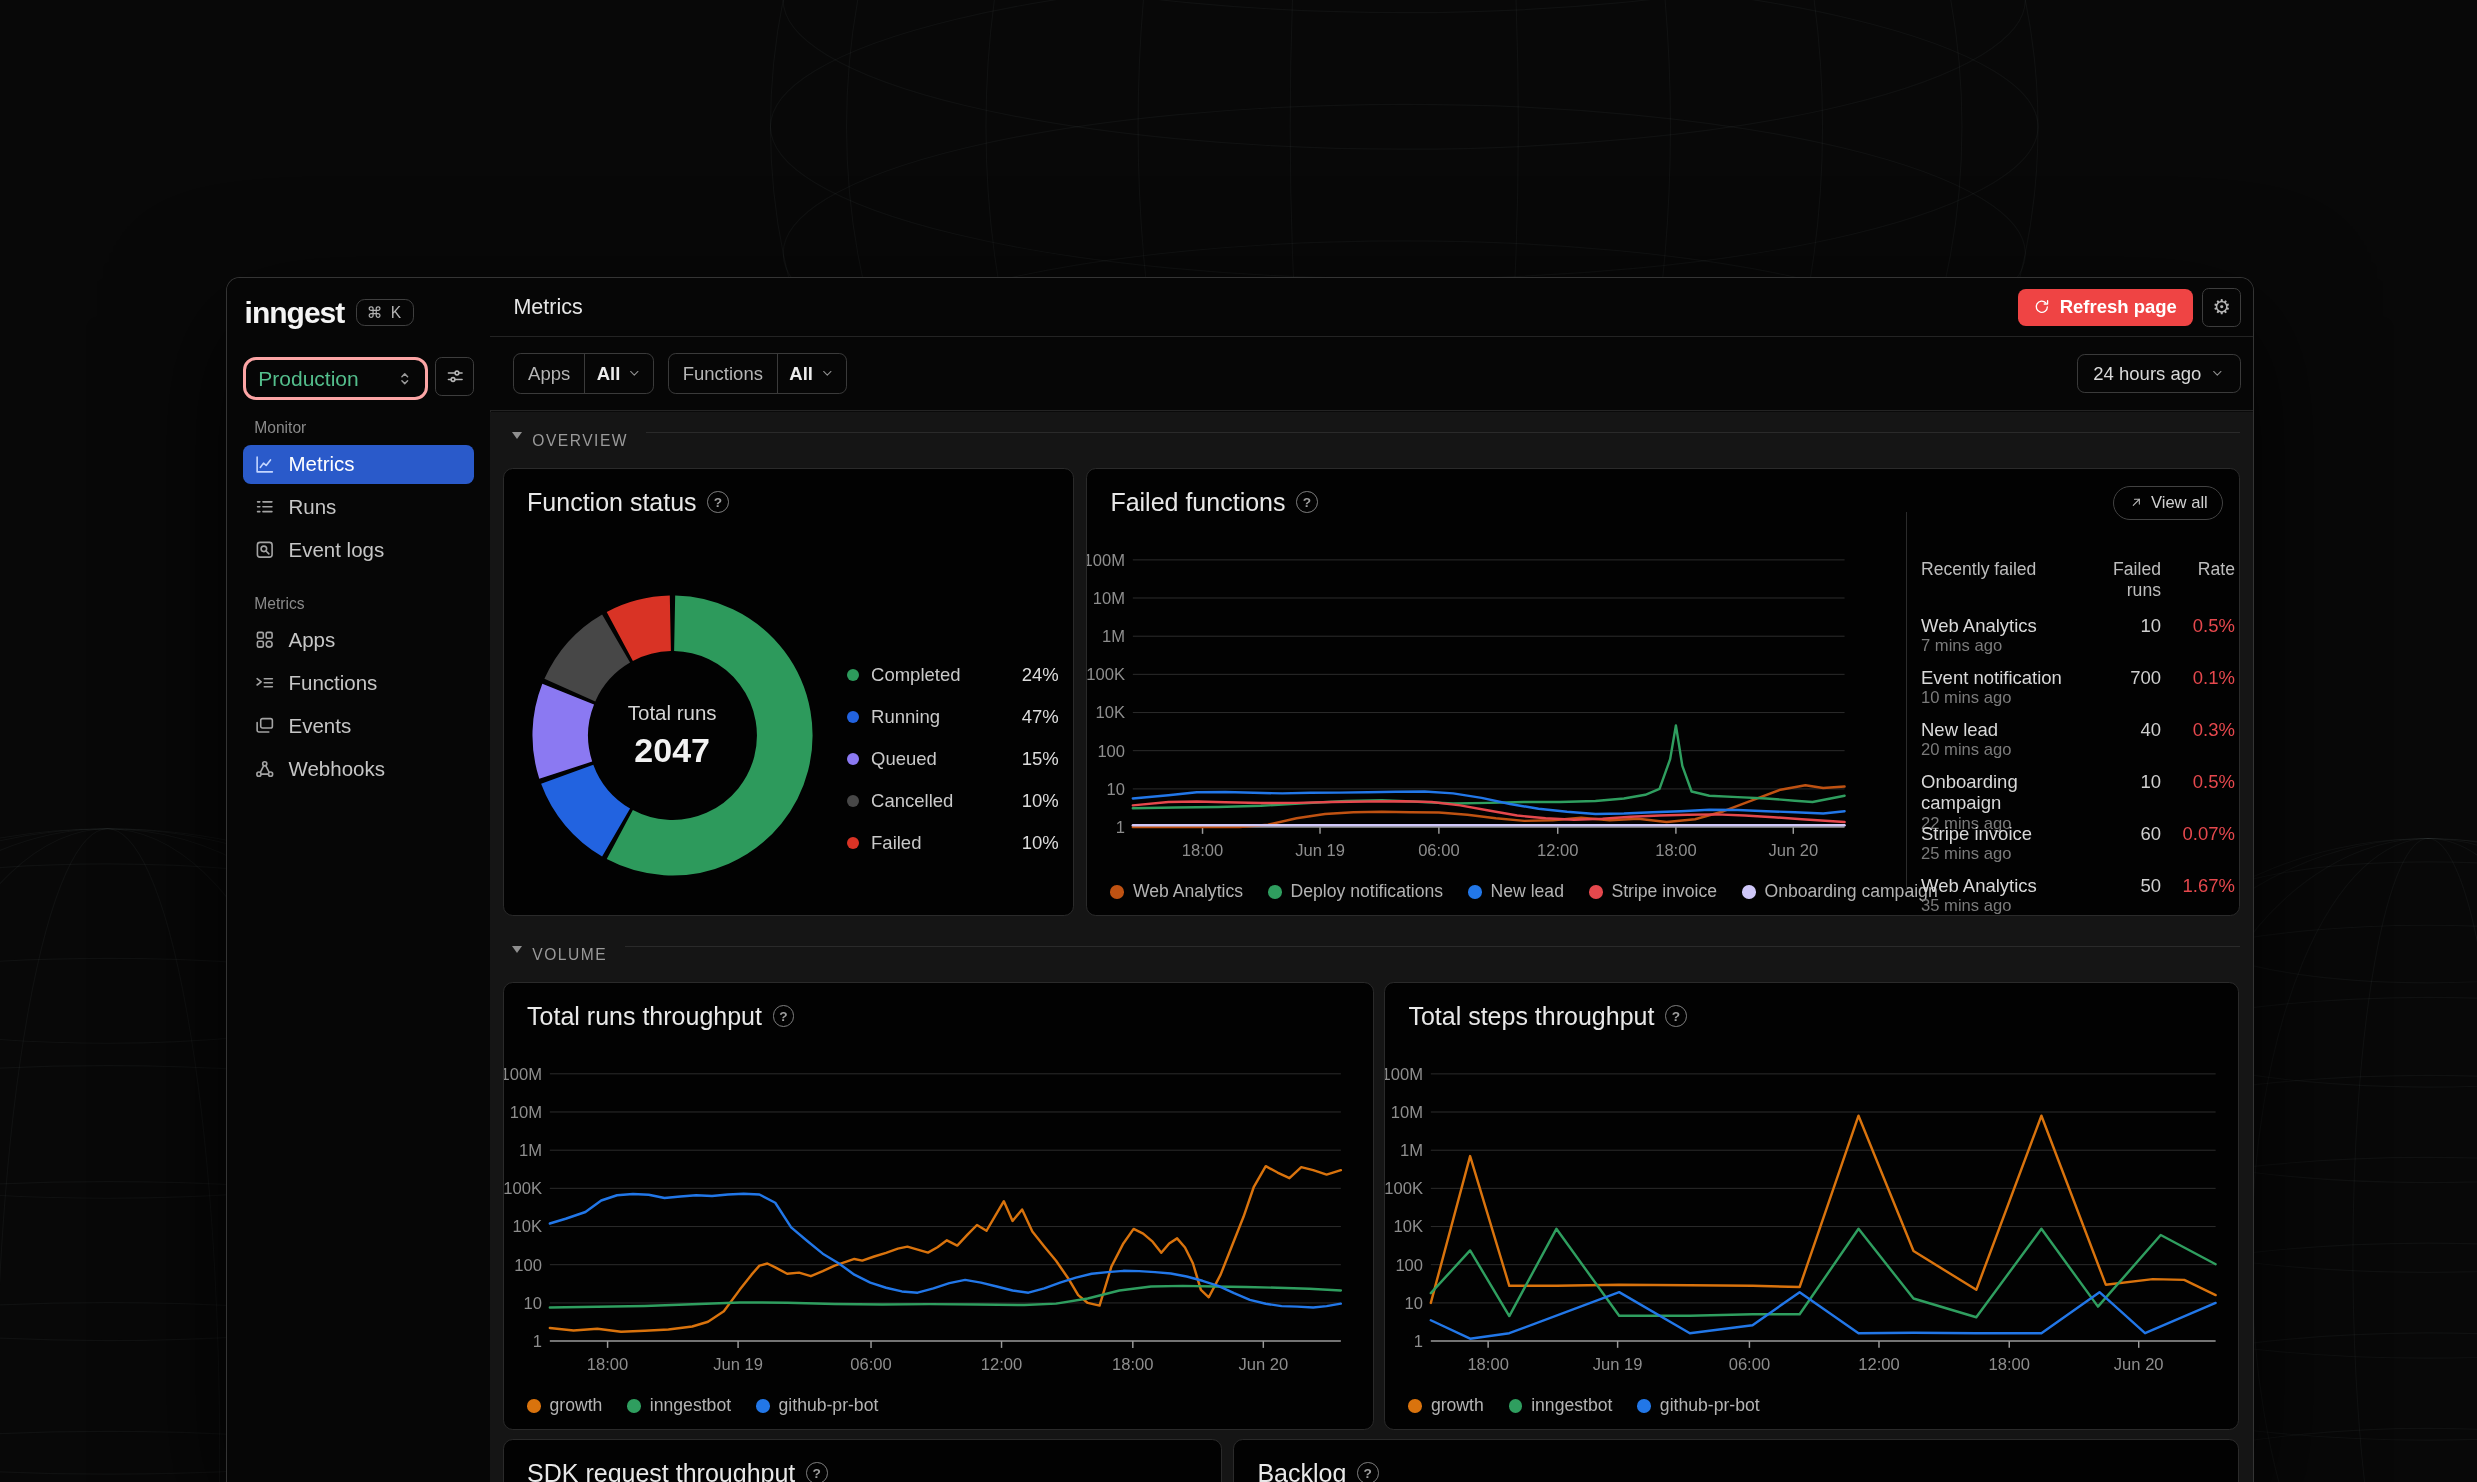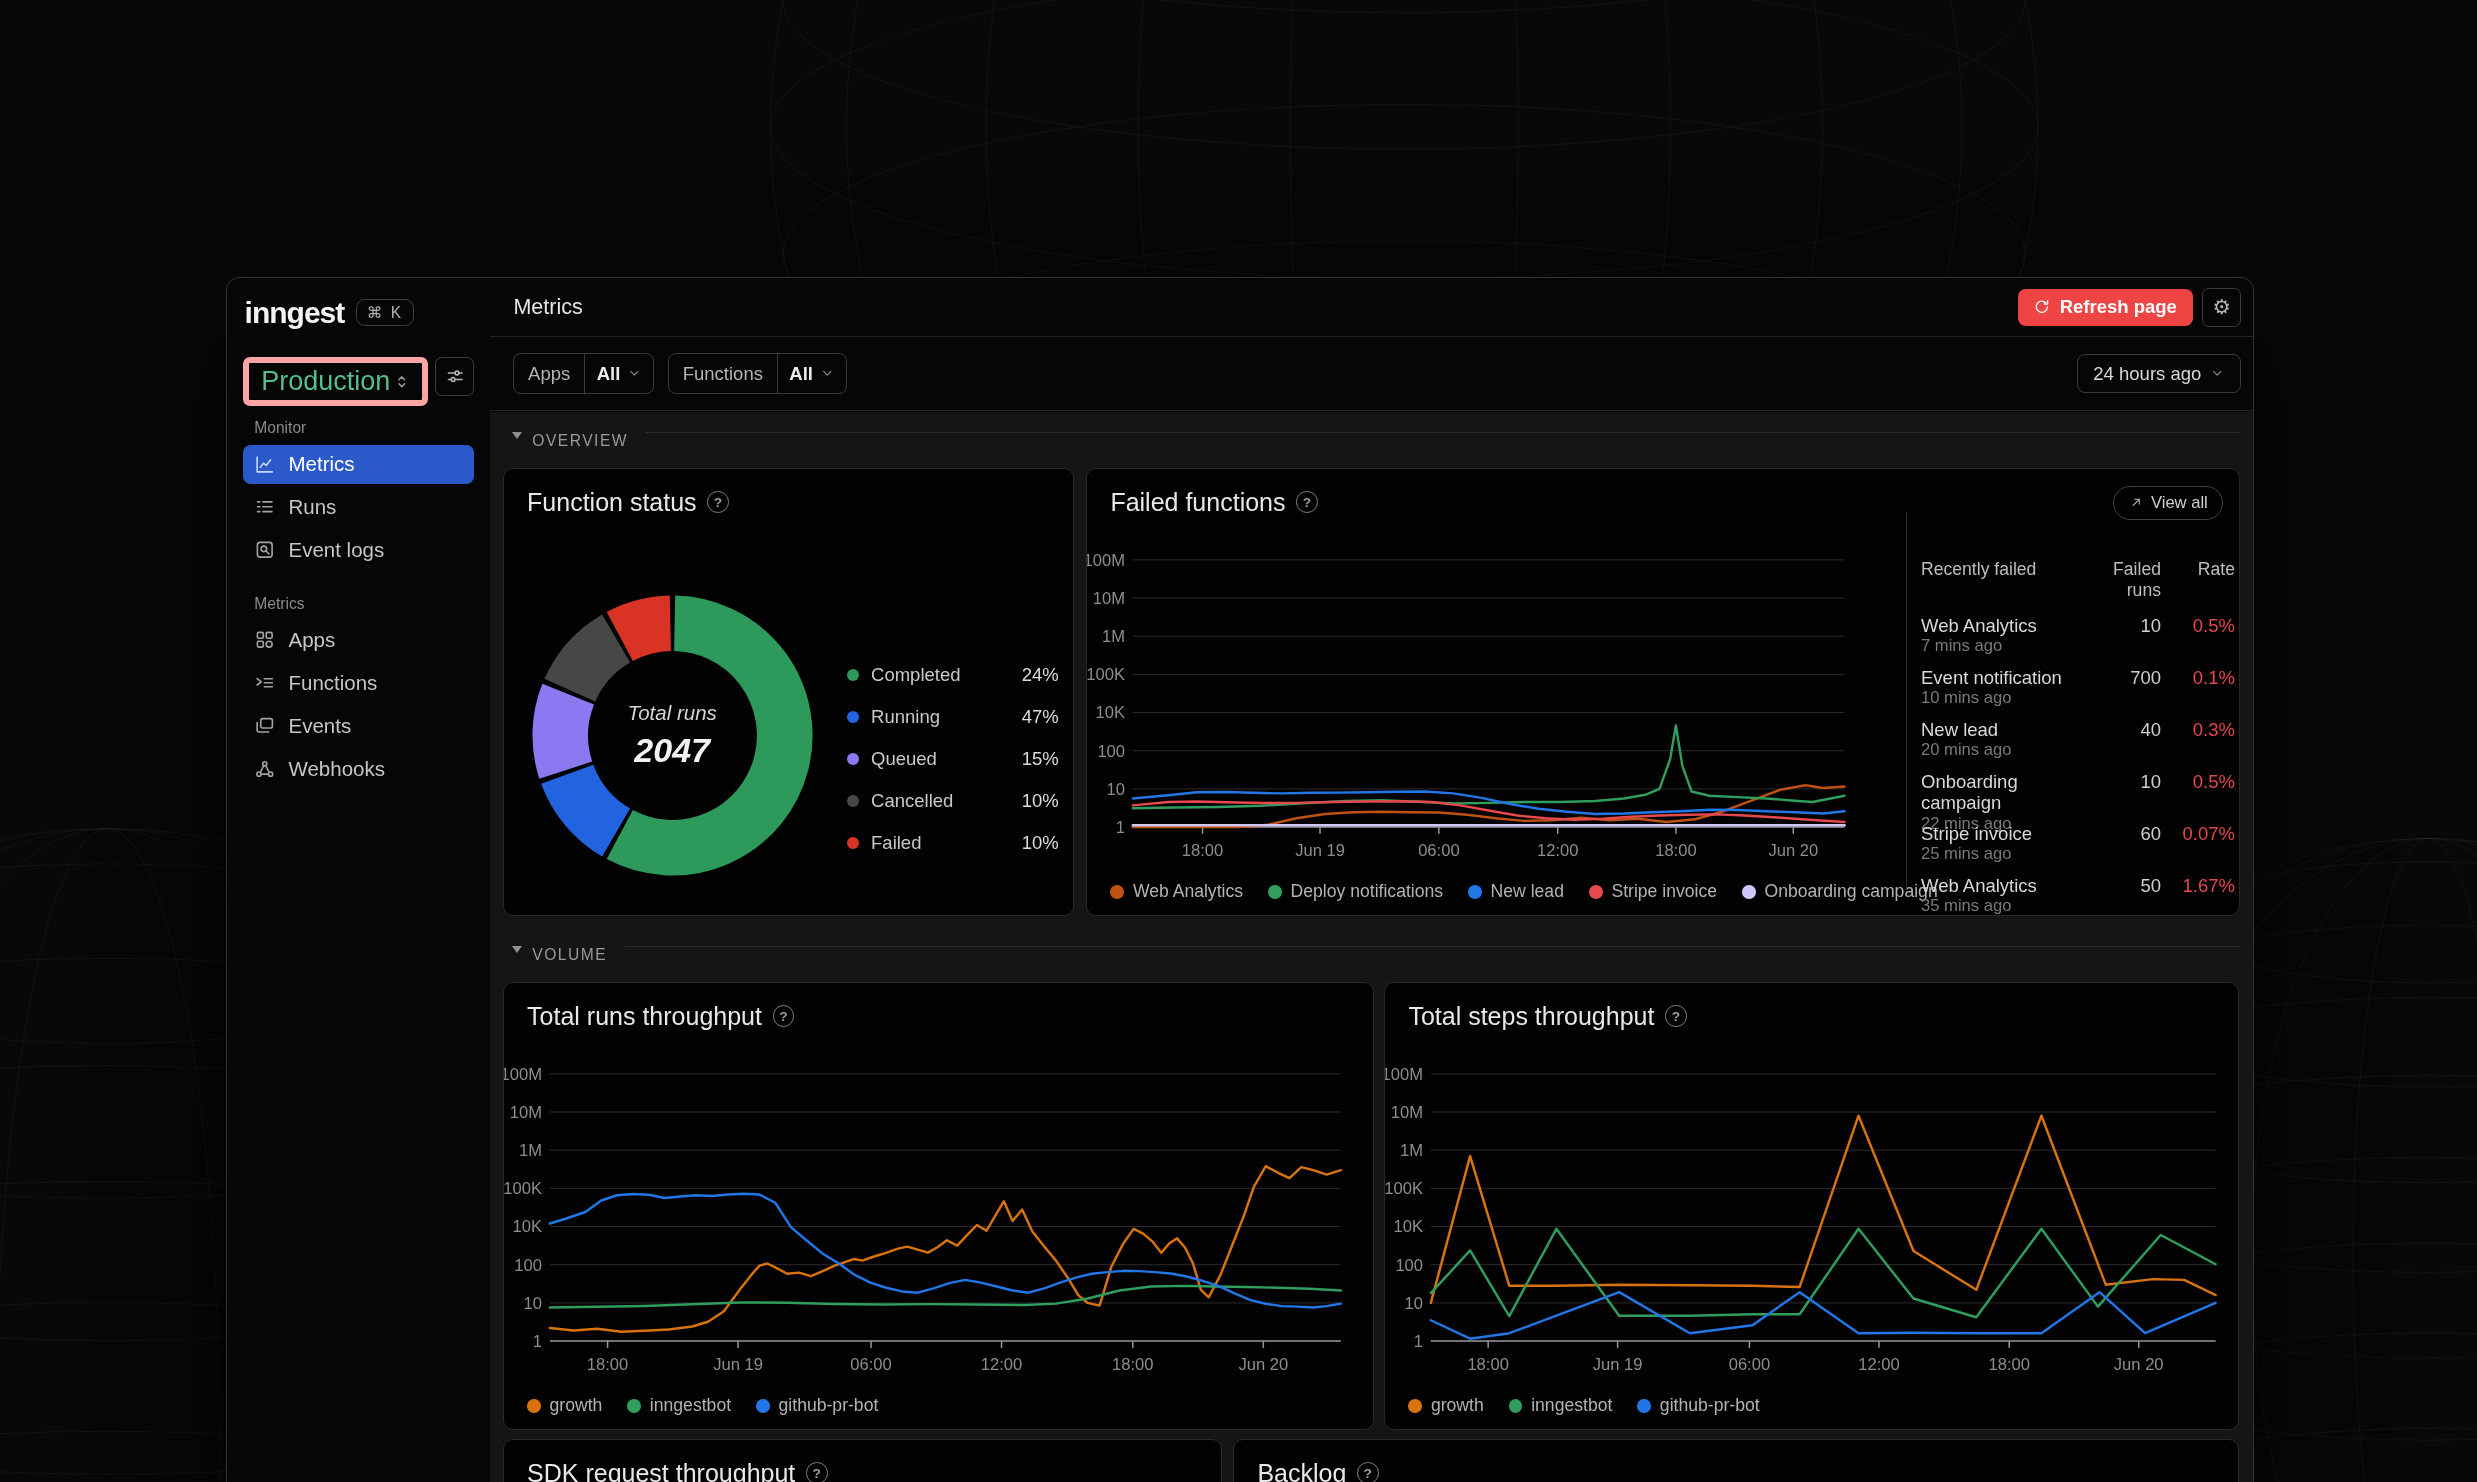--- a/index.html
+++ b/index.html
@@ -10,22 +10,22 @@
   .window{position:absolute;left:226px;top:277px;width:2026px;height:1206px;background:#0a0a0a;
     border:1px solid #343434;border-bottom:none;border-radius:13.7px 13.7px 0 0;overflow:hidden;z-index:2;
     box-shadow:0 39px 117px rgba(0,0,0,.85);}
 
   
   .sidebar{position:absolute;left:0;top:0;bottom:0;width:263px;background:#060606;border-right:1px solid #232323;}
   .logo-row{position:absolute;left:17.6px;top:19.5px;display:flex;align-items:center;gap:11.7px;}
   .logo{font-size:30px;font-weight:800;letter-spacing:-1px;color:#f4f4f4;line-height:1;}
   .kbd{border:1px solid #3f3f3f;border-radius:8.8px;padding:3.9px 9.8px;font-size:15.6px;color:#b2b2b2;letter-spacing:2px;}
   .env-row{position:absolute;left:15.6px;top:79px;right:15.6px;display:flex;gap:7.8px;}
-  .env-select{flex:1;height:37px;border:6px solid #fca5a5;border-radius:7px;display:flex;align-items:center;
-    justify-content:space-between;padding:0 9.8px 0 12.7px;color:#54be8c;font-size:27px;cursor:pointer;}
+  .env-select{flex:1;height:37px;border:3px solid #fca5a5;border-radius:13px;display:flex;align-items:center;
+    justify-content:space-between;padding:0 9.8px 0 12.7px;color:#54be8c;font-size:21px;cursor:pointer;}
   .env-select .ic{width:19.5px;height:19.5px;color:#9a9a9a;}
   .icon-btn{width:37px;height:37px;border:1px solid #3d3d3d;border-radius:6.8px;display:flex;align-items:center;
     justify-content:center;color:#b5b5b5;cursor:pointer;background:transparent;}
   .icon-btn .ic{width:20.5px;height:20.5px;}
   .nav{position:absolute;left:15.6px;right:15.6px;top:141px;}
   .nav-label{font-size:15.6px;color:#8a8a8a;margin:25px 0 7.8px 11.7px;}
   .nav-label:first-child{margin-top:0;}
   .nav-item{height:39px;margin:3.9px 0;border-radius:7.8px;display:flex;align-items:center;gap:12.7px;
     padding-left:11.7px;font-size:20.5px;color:#c6c6c6;cursor:pointer;}
   .nav-item.active{background:#2a5aca;color:#ffffff;}
@@ -74,21 +74,21 @@
   #card-backlog{left:743px;top:1027px;width:1006px;height:448px;}
   .card-head{position:absolute;top:18.5px;left:23.4px;display:flex;align-items:center;gap:10.7px;}
   .card-title{font-size:25px;color:#e8e8e8;}
   .help{width:19.5px;height:19.5px;border:1.5px solid #7f7f7f;border-radius:50%;color:#9f9f9f;font-size:13.7px;
     display:inline-flex;align-items:center;justify-content:center;font-weight:700;}
   .help::after{content:"?";}
 
   
   #donut{position:absolute;left:27px;top:125px;width:283px;height:283px;}
   .donut-center{position:absolute;left:27px;top:125px;width:283px;height:283px;display:flex;flex-direction:column;
-    align-items:center;justify-content:center;gap:5.9px;pointer-events:none;font-style:italic;}
+    align-items:center;justify-content:center;gap:5.9px;pointer-events:none;}
   .donut-label{font-size:20.5px;color:#d5d5d5;}
   .donut-value{font-size:34px;font-weight:700;color:#f2f2f2;}
   #status-legend{position:absolute;left:343px;top:185px;right:14px;}
   .sl-row{height:42px;display:flex;align-items:center;gap:11.7px;}
   .sl-dot{width:12.7px;height:12.7px;border-radius:50%;}
   .sl-label{flex:1;font-size:18.5px;color:#c9c9c9;}
   .sl-val{font-size:18.5px;color:#dcdcdc;}
 
   
   .chart{position:absolute;}

